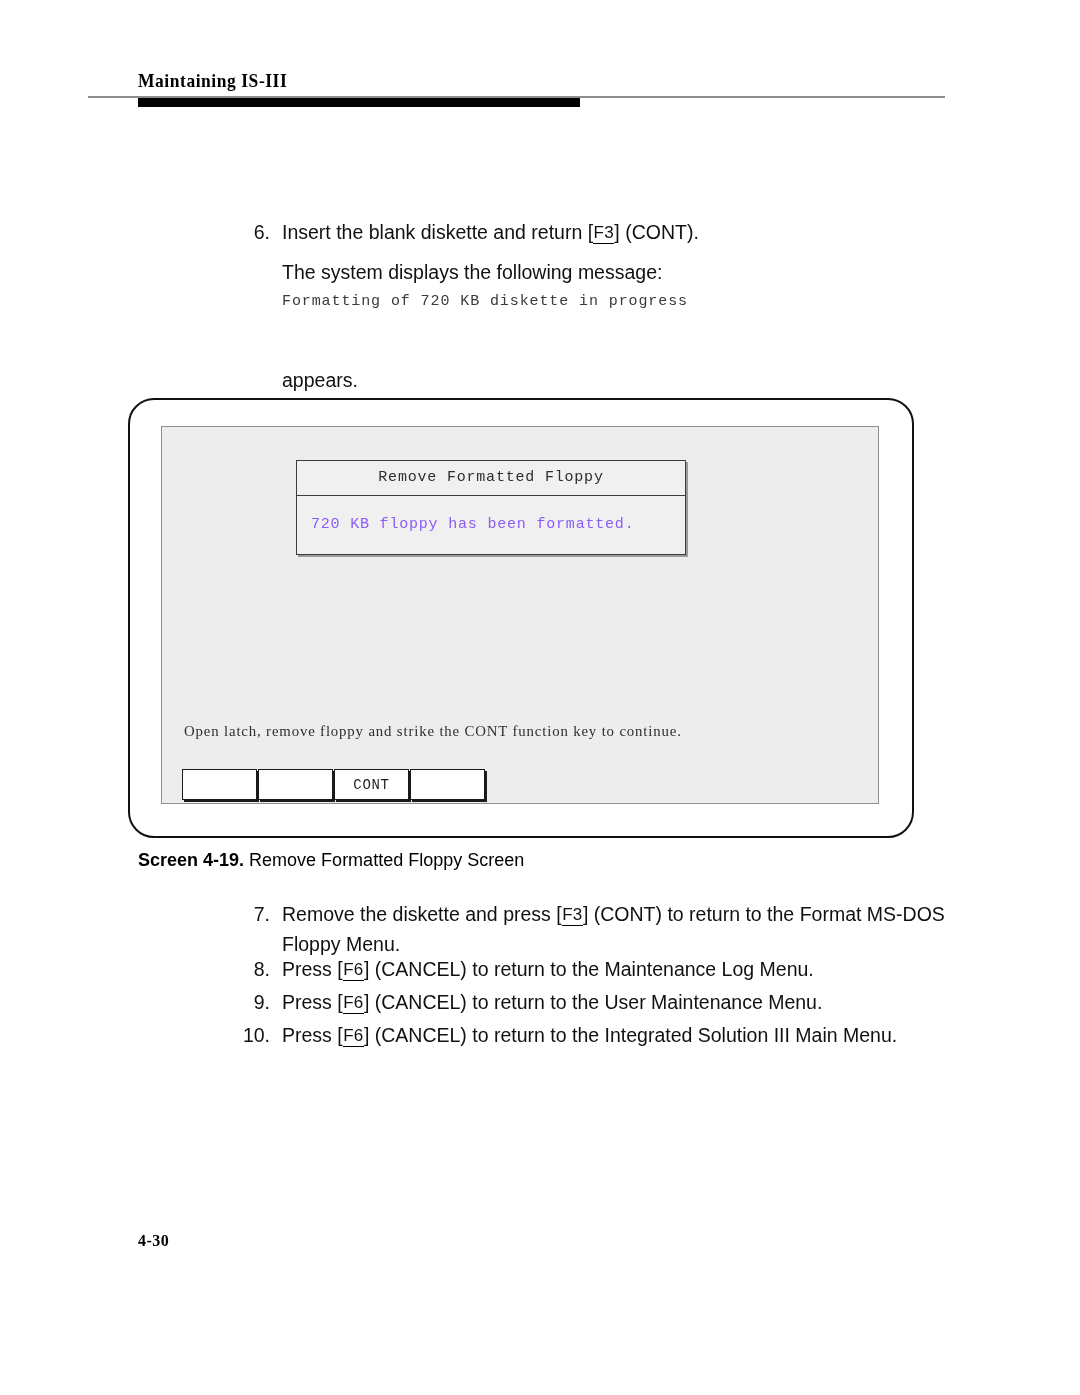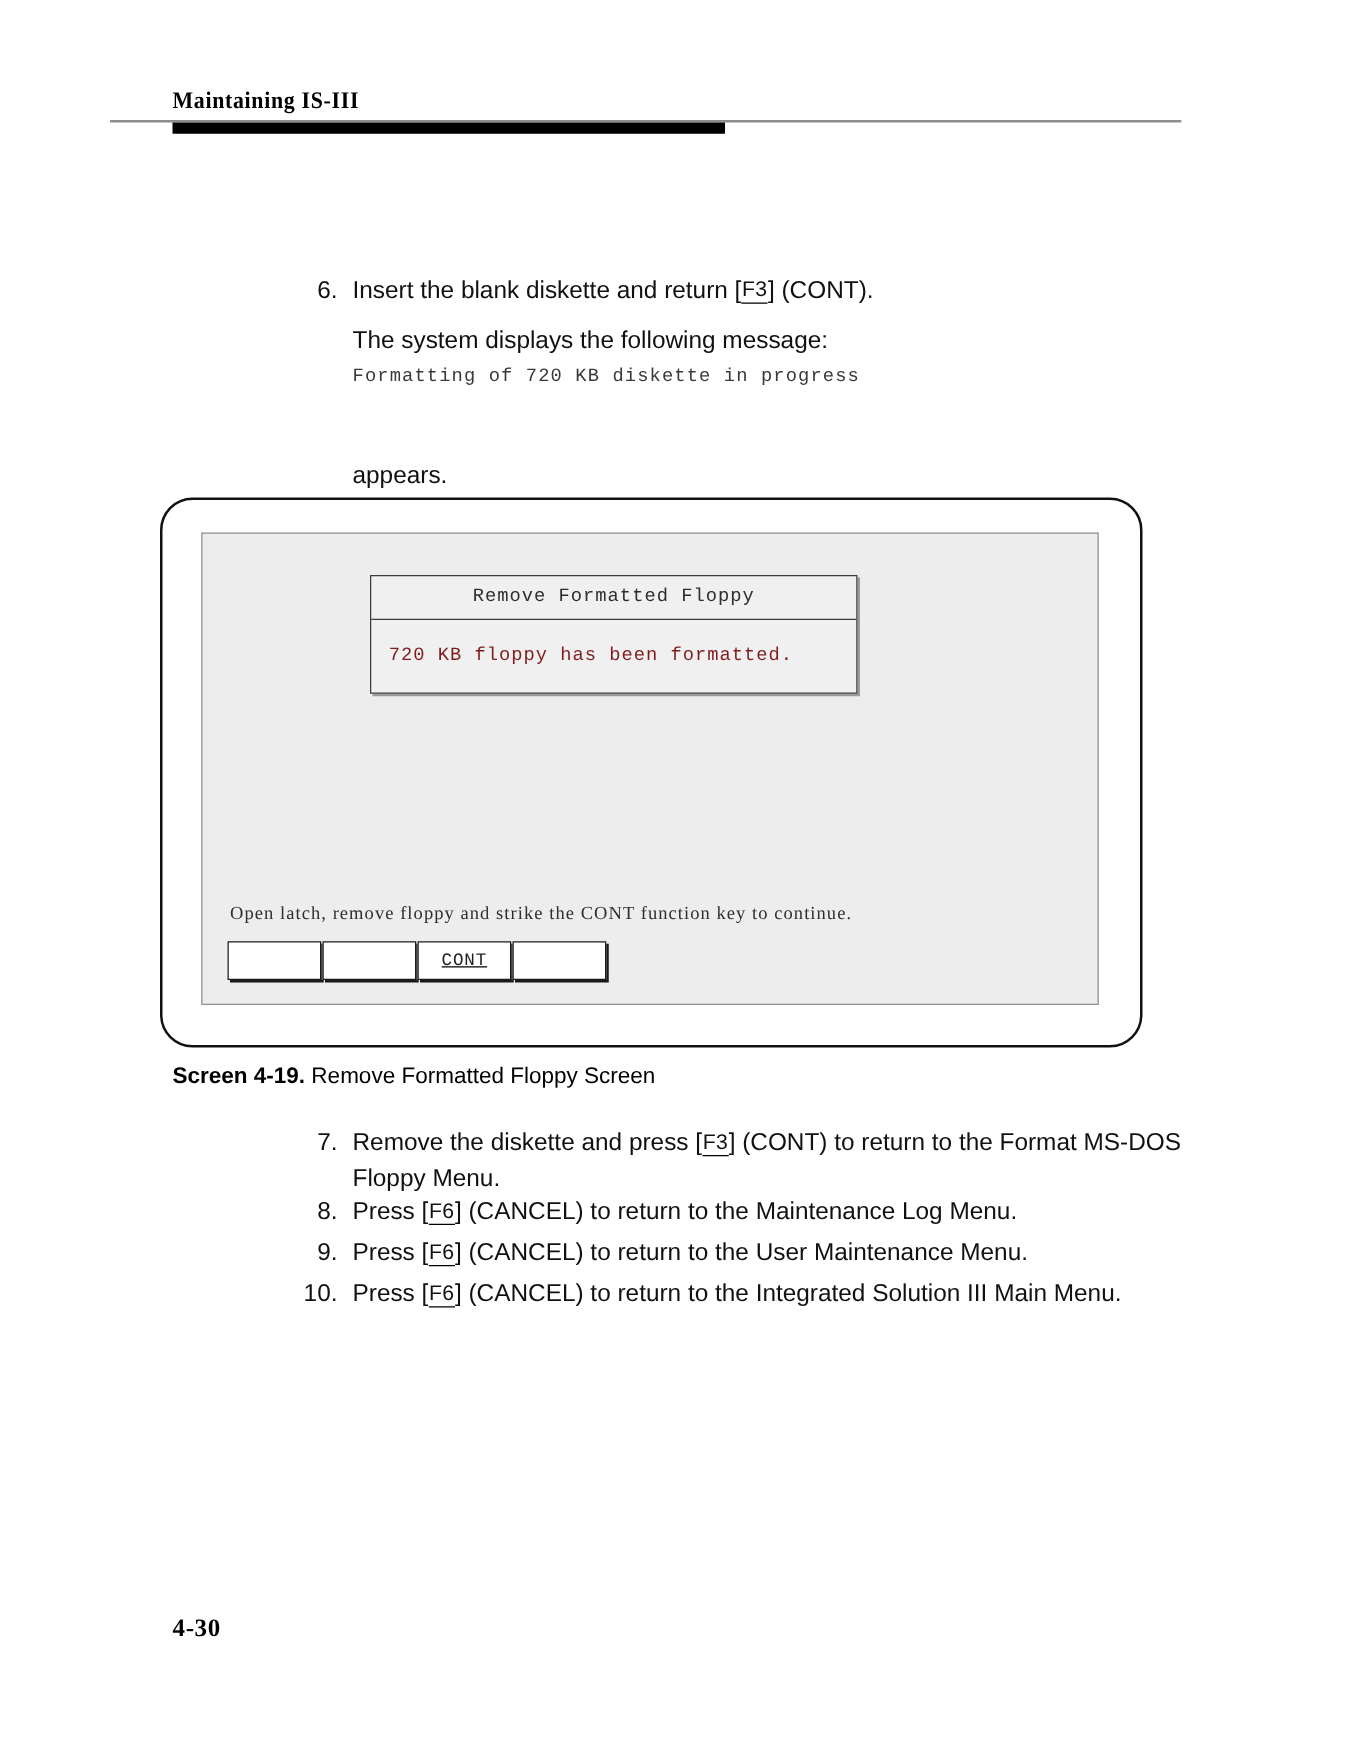--- a/index.html
+++ b/index.html
@@ -149,21 +149,21 @@
     color: #2e2e2e;
     border-bottom: 1.6px solid #3c3c3c;
   }
   .dialog-body {
     height: 58px;
     line-height: 58px;
     padding-left: 14px;
     font-family: "Liberation Mono", monospace;
     font-size: 15px;
     letter-spacing: 0.8px;
-    color: #7f1d1d;
+    color: #8b5cf6;
     white-space: nowrap;
   }
 
   
   .status-line {
     position: absolute;
     left: 22px;
     top: 296px;
     font-family: Liberation Serif, serif;
     font-size: 14.8px;
@@ -173,24 +173,23 @@
   }
   .softkeys {
     position: absolute;
     left: 20px;
     top: 326px;
     width: 680px;
     height: 34px;
   }
   .sk-group {
     position: absolute;
-    top: 0;
+    top: 16px;
     display: flex;
     gap: 1px;
-    text-decoration: underline;
   }
   .sk-group.left  { left: 0px; }
   .sk-group.right { left: 372px; }
   .softkey {
     width: 75px;
     height: 31px;
     background: #ffffff;
     border: 1.6px solid #1a1a1a;
     box-sizing: border-box;
     box-shadow: 2px 2px 0 #1a1a1a;
@@ -212,24 +211,24 @@
     font-size: 18px;
     line-height: 24px;
     white-space: nowrap;
   }
   .caption b { font-weight: bold; }
 
   
   .folio {
     position: absolute;
     left: 138px;
-    top: 1292px;
+    top: 1232px;
     font-family: "Liberation Serif", serif;
     font-weight: bold;
-    font-size: 20px;
+    font-size: 16px;
     letter-spacing: 0.5px;
   }
 </style>
 </head>
 <body>
 
 <div class="page-header">
   <div class="header-title">Maintaining IS-III</div>
   <div class="header-rule-thin"></div>
   <div class="header-rule-thick"></div>

